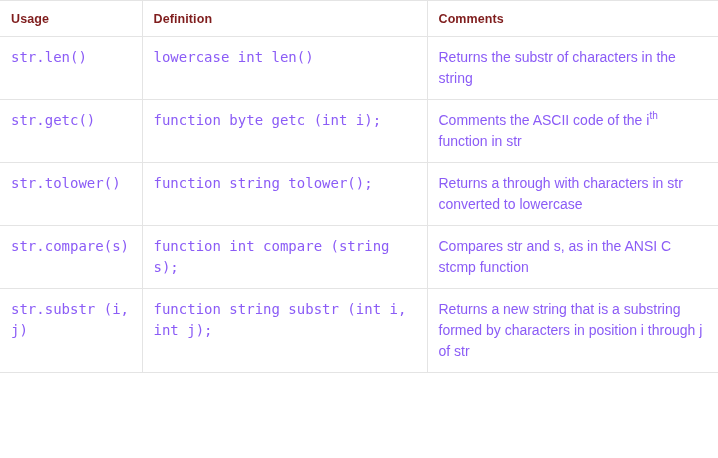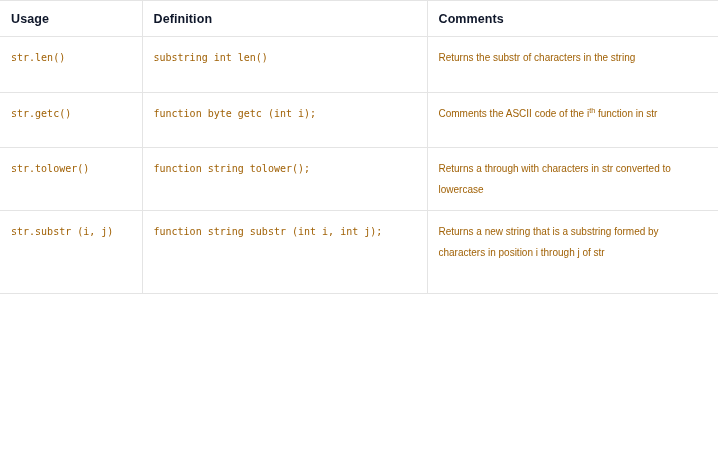--- a/index.html
+++ b/index.html
@@ -45,31 +45,31 @@
     border-bottom: none;
   }
 
   
   .api-table thead th {
     height: 36px;
     padding-top: 10px;
     padding-bottom: 9px;
     font-size: 12.5px;
     font-weight: bold;
-    color: #0f172a;
+    color: #7f1d1d;
     letter-spacing: 0.1px;
     line-height: 16px;
   }
 
   
   .api-table tbody td {
     height: 55.7px;
-    font-size: 10px;
+    font-size: 14px;
     line-height: 21px;
-    color: #a16207;
+    color: #8b5cf6;
   }
 
   .cell-usage,
   .cell-definition {
     font-family: "DejaVu Sans Mono", "Liberation Mono", monospace;
     font-size: 12px;
     color: #3d4650;
     line-height: 21px;
     word-break: normal;
     overflow-wrap: break-word;
@@ -105,32 +105,37 @@
   <thead>
     <tr>
       <th>Usage</th>
       <th>Definition</th>
       <th>Comments</th>
     </tr>
   </thead>
   <tbody id="table-body">
       <tr>
         <td class="cell-usage">str.len()</td>
-        <td class="cell-definition">substring int len()</td>
+        <td class="cell-definition">lowercase int len()</td>
         <td class="cell-comments"><span>Returns the substr of characters in the string</span></td>
       </tr>
       <tr>
         <td class="cell-usage">str.getc()</td>
         <td class="cell-definition">function byte getc (int i);</td>
         <td class="cell-comments"><span>Comments the ASCII code of the i</span><sup>th</sup><span> function in str</span></td>
       </tr>
       <tr>
         <td class="cell-usage">str.tolower()</td>
         <td class="cell-definition">function string tolower();</td>
         <td class="cell-comments"><span>Returns a through with characters in str converted to lowercase</span></td>
       </tr>
+      <tr>
+        <td class="cell-usage">str.compare(s)</td>
+        <td class="cell-definition">function int compare (string s);</td>
+        <td class="cell-comments"><span>Compares str and s, as in the ANSI C stcmp function</span></td>
+      </tr>
       <tr class="row-tall">
         <td class="cell-usage">str.substr (i, j)</td>
         <td class="cell-definition">function string substr (int i, int j);</td>
         <td class="cell-comments"><span>Returns a new string that is a substring formed by characters in position i through j of str</span></td>
       </tr>
     </tbody>
 </table>
 
 </body></html>

